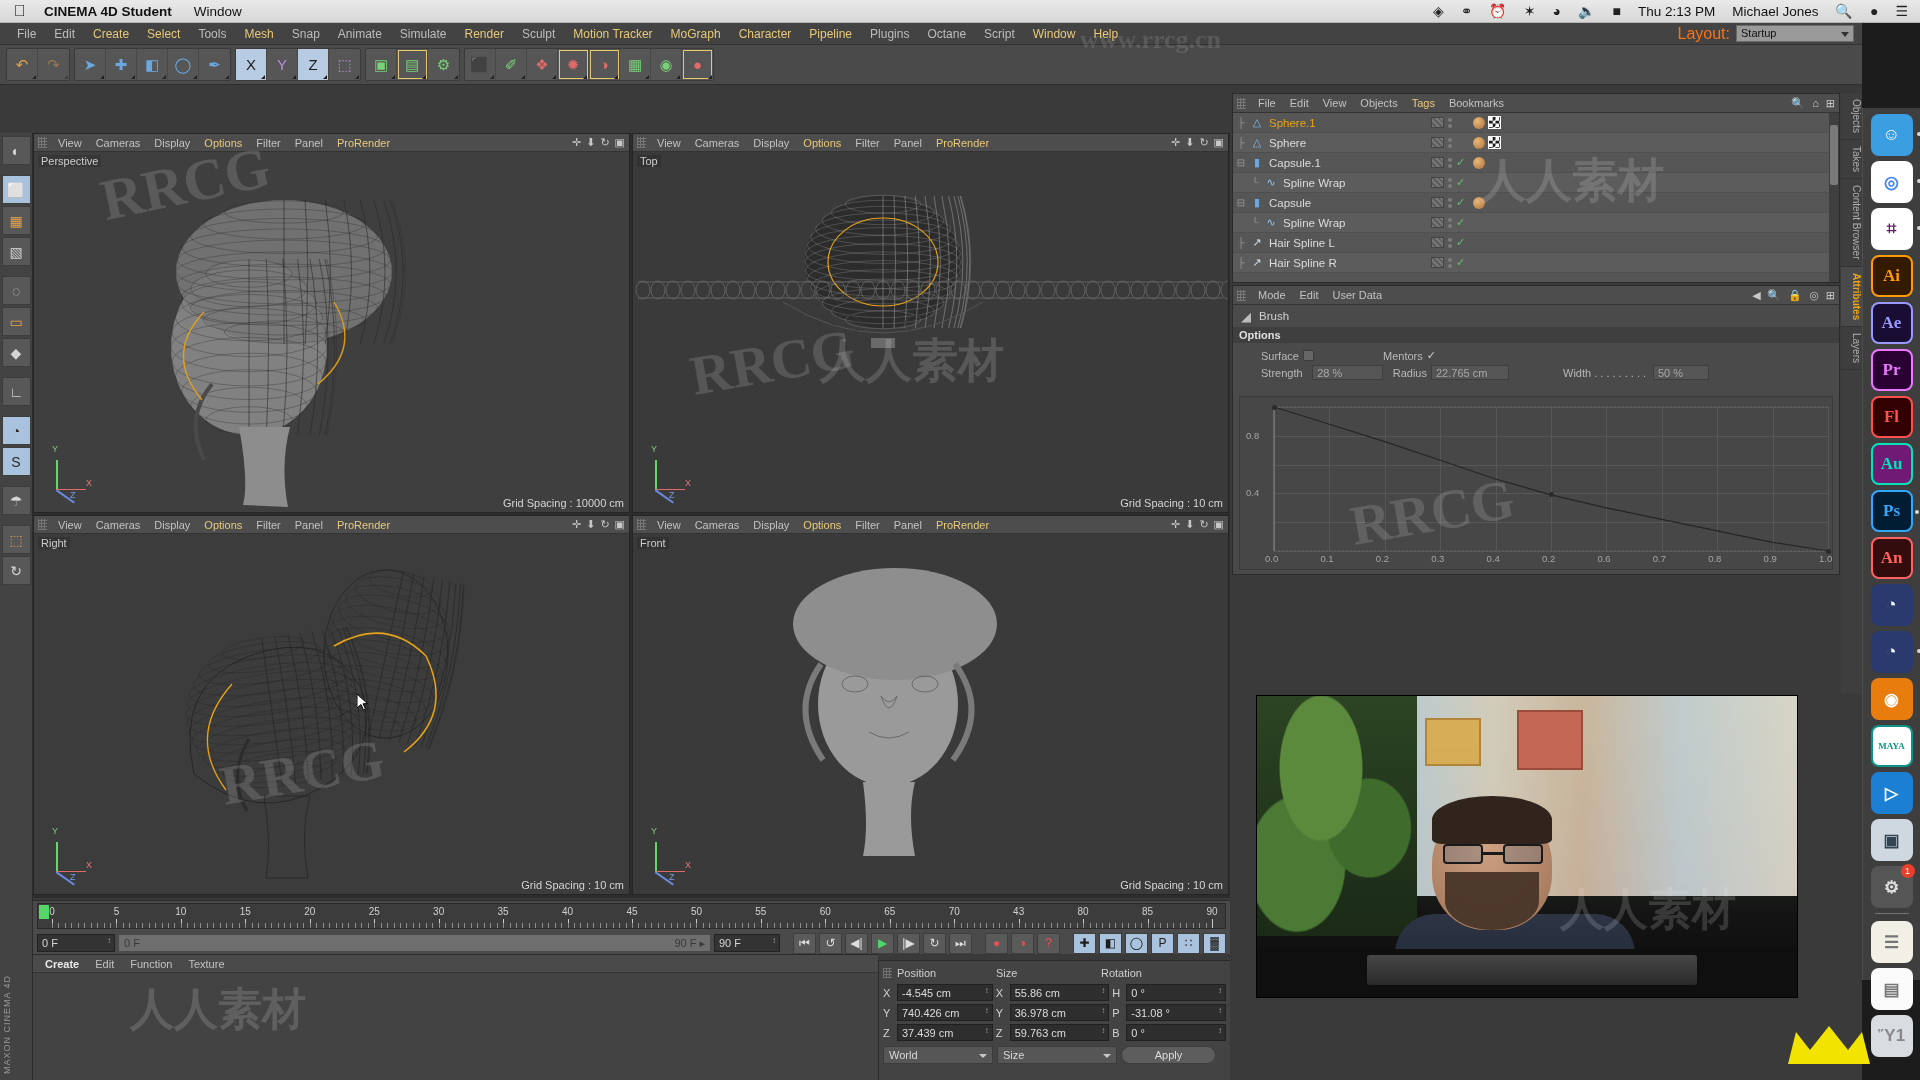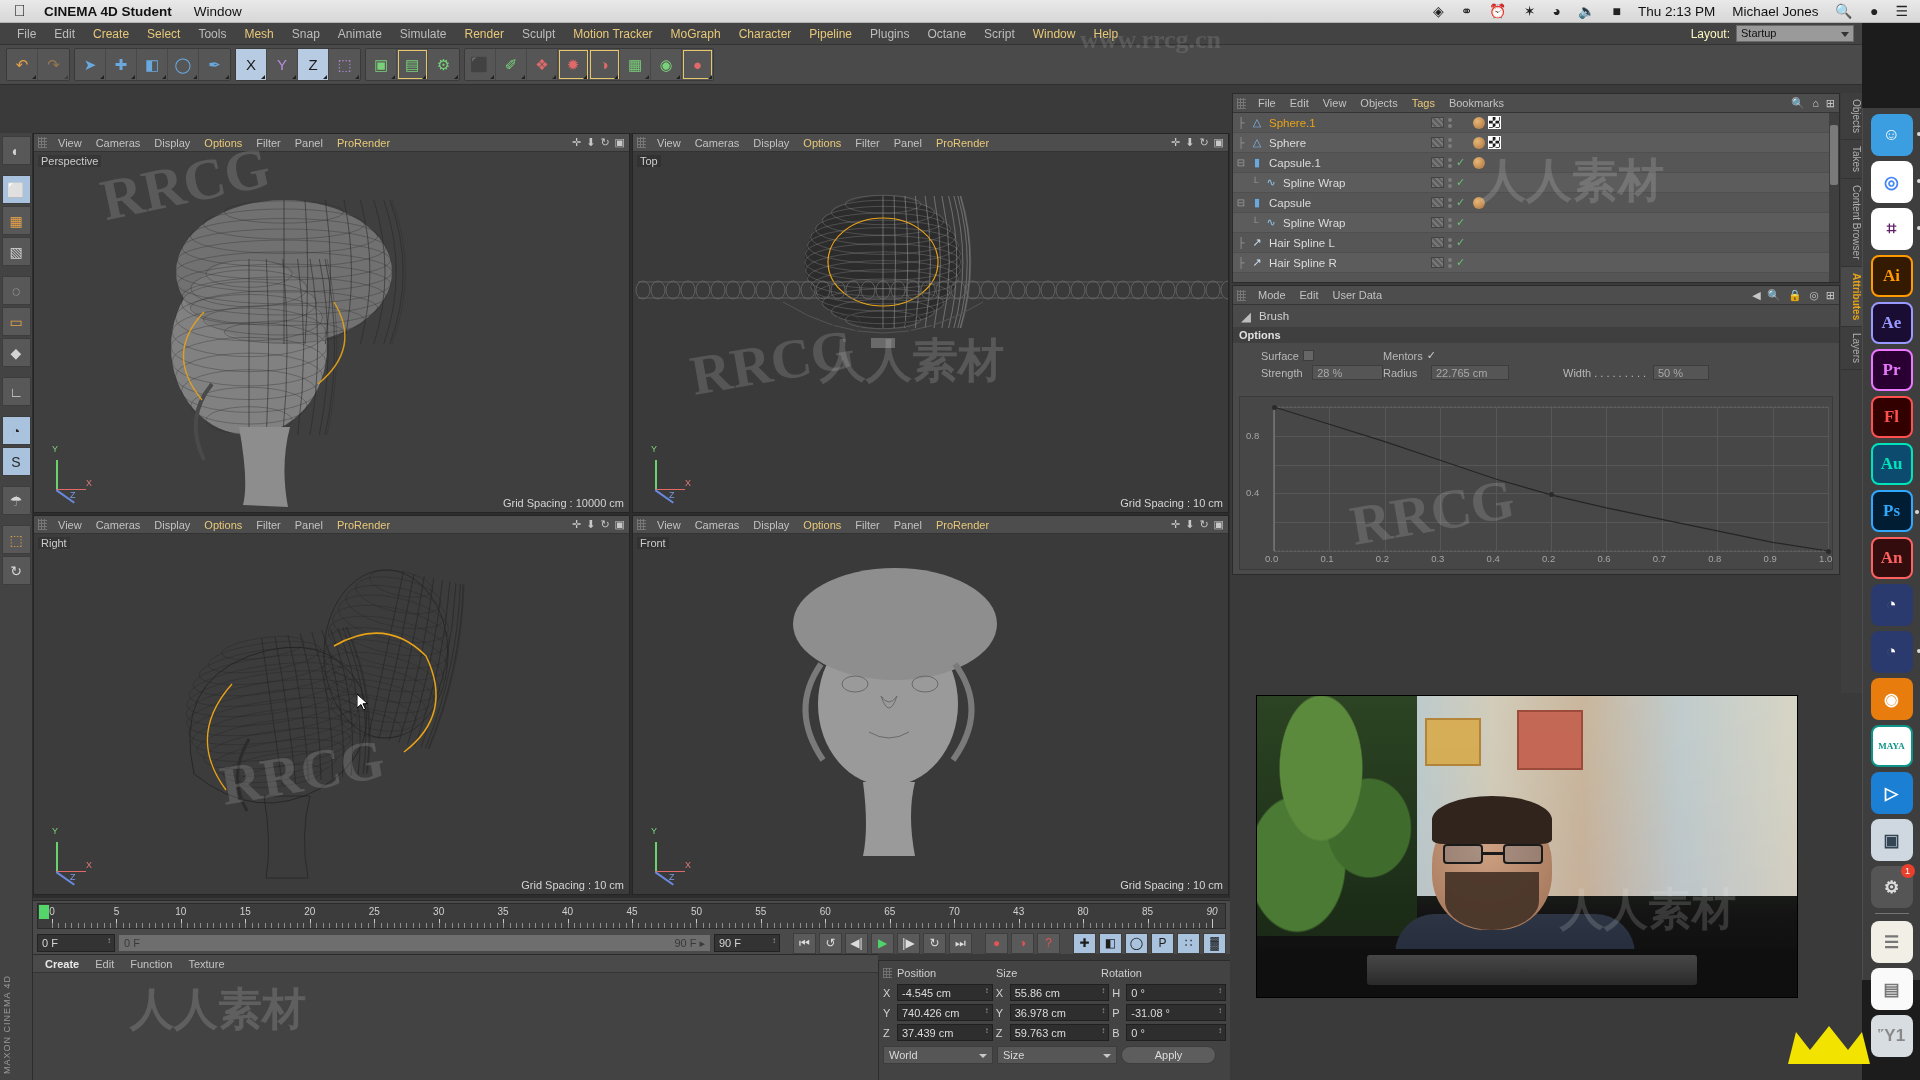--- a/index.html
+++ b/index.html
@@ -30,21 +30,21 @@
   .dot.y{background:#ffbd2e;border:1px solid #dea123;}
   .dot.g{background:#28c940;border:1px solid #1aab29;}
   .tl-title { position:absolute; left:0; right:0; text-align:center; font-size:13px; color:#1a1a1a; }
 
   
   .menubar { height:22px; background:#434343; display:flex; align-items:center;
     padding-left:8px; gap:0; border-bottom:1px solid #333;}
   .menubar .mi { font-size:12px; padding:0 9px; color:#bdbdbd; line-height:22px;}
   .menubar .mi.hl { color:#e8c97a; }
   .layoutbox { margin-left:auto; display:flex; align-items:center; gap:6px; padding-right:8px;}
-  .layoutbox .lbl { font-size:12px; color:#fef9c3; }
+  .layoutbox .lbl { font-size:16px; color:#f97316; }
   .layoutsel { width:118px; height:17px; background:#9a9a9a; border:1px solid #6a6a6a;
     font-size:11px; color:#111; padding:0 4px; line-height:15px; position:relative;}
   .layoutsel:after{content:"";position:absolute;right:4px;top:6px;border-left:4px solid transparent;
     border-right:4px solid transparent;border-top:5px solid #333;}
 
   
   .icontoolbar { height:40px; background:#4a4a4a; display:flex; align-items:center;
     padding-left:6px; gap:4px; border-bottom:1px solid #2e2e2e;}
   .igroup { display:flex; background:#565656; border:1px solid #3a3a3a; border-radius:2px; }
   .ibtn { width:31px; height:31px; display:flex; align-items:center; justify-content:center;
@@ -874,21 +874,21 @@
           <span class="tl-tick" style="left: 851.778px;">65</span>
           <span class="tl-major" style="left: 851.778px;"></span>
           <span class="tl-tick" style="left: 916.222px;">70</span>
           <span class="tl-major" style="left: 916.222px;"></span>
           <span class="tl-tick" style="left: 980.667px;">43</span>
           <span class="tl-major" style="left: 980.667px;"></span>
           <span class="tl-tick" style="left: 1045.11px;">80</span>
           <span class="tl-major" style="left: 1045.11px;"></span>
           <span class="tl-tick" style="left: 1109.56px;">85</span>
           <span class="tl-major" style="left: 1109.56px;"></span>
-          <span class="tl-tick" style="left: 1174px; font-style: italic;">90</span>
+          <span class="tl-tick" style="left: 1174px;">90</span>
           <span class="tl-major" style="left: 1174px;"></span>
           <span class="tl-minor" style="left: 14px;"></span>
           <span class="tl-minor" style="left: 20.4444px;"></span>
           <span class="tl-minor" style="left: 26.8889px;"></span>
           <span class="tl-minor" style="left: 33.3333px;"></span>
           <span class="tl-minor" style="left: 39.7778px;"></span>
           <span class="tl-minor" style="left: 46.2222px;"></span>
           <span class="tl-minor" style="left: 52.6667px;"></span>
           <span class="tl-minor" style="left: 59.1111px;"></span>
           <span class="tl-minor" style="left: 65.5556px;"></span>
@@ -1314,21 +1314,21 @@
           <span class="ocell" style="width:250px;">
             <span class="olab">Mentors</span>
             <span class="tickmark">✓</span>
           </span>
         </div>
         <div class="optrow">
           <span class="ocell" style="width:150px;padding-left:28px;">
             <span class="olab" style="width:48px">Strength</span>
             <span class="spinf" style="width:72px">28 %</span>
           </span>
-          <span class="ocell" style="width:180px;">
+          <span class="ocell" style="width:180px;text-align:right;">
             <span class="olab" style="width:44px">Radius</span>
             <span class="spinf" style="width:78px">22.765 cm</span>
           </span>
           <span class="ocell">
             <span class="olab" style="width:86px">Width . . . . . . . . .</span>
             <span class="spinf" style="width:56px">50 %</span>
           </span>
         </div>
       </div>
 
@@ -1418,21 +1418,21 @@
       </div>
       <div class="dockitem adobe" style="background: rgb(26, 13, 51); color: rgb(153, 153, 255); border-color: rgb(153, 153, 255);">
         <span>Ae</span>
       </div>
       <div class="dockitem adobe" style="background: rgb(42, 0, 51); color: rgb(234, 119, 255); border-color: rgb(234, 119, 255);">
         <span>Pr</span>
       </div>
       <div class="dockitem adobe" style="background: rgb(51, 0, 0); color: rgb(255, 80, 80); border-color: rgb(255, 80, 80);">
         <span>Fl</span>
       </div>
-      <div class="dockitem adobe" style="background: #0c4a6e; color: rgb(0, 228, 187); border-color: rgb(0, 228, 187);">
+      <div class="dockitem adobe" style="background: #701a75; color: rgb(0, 228, 187); border-color: rgb(0, 228, 187);">
         <span>Au</span>
       </div>
       <div class="dockitem adobe" style="background: rgb(0, 29, 51); color: rgb(49, 168, 255); border-color: rgb(49, 168, 255);">
         <span>Ps</span>
         <span class="rdot"></span>
       </div>
       <div class="dockitem adobe" style="background: rgb(51, 13, 13); color: rgb(255, 97, 97); border-color: rgb(255, 97, 97);">
         <span>An</span>
       </div>
       <div class="dockitem" style="background: rgb(42, 58, 110); color: rgb(255, 255, 255);">

